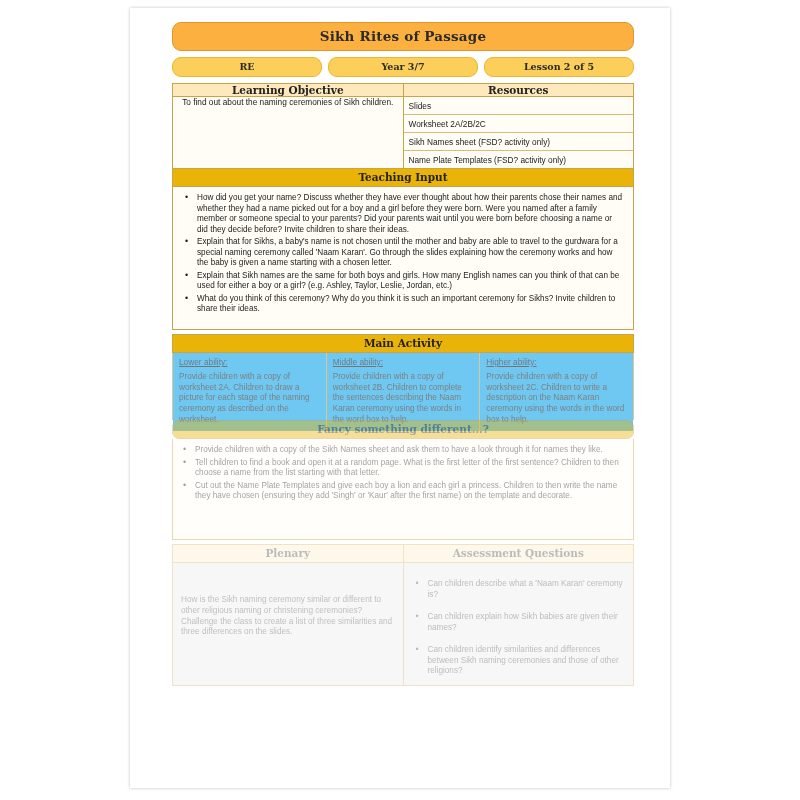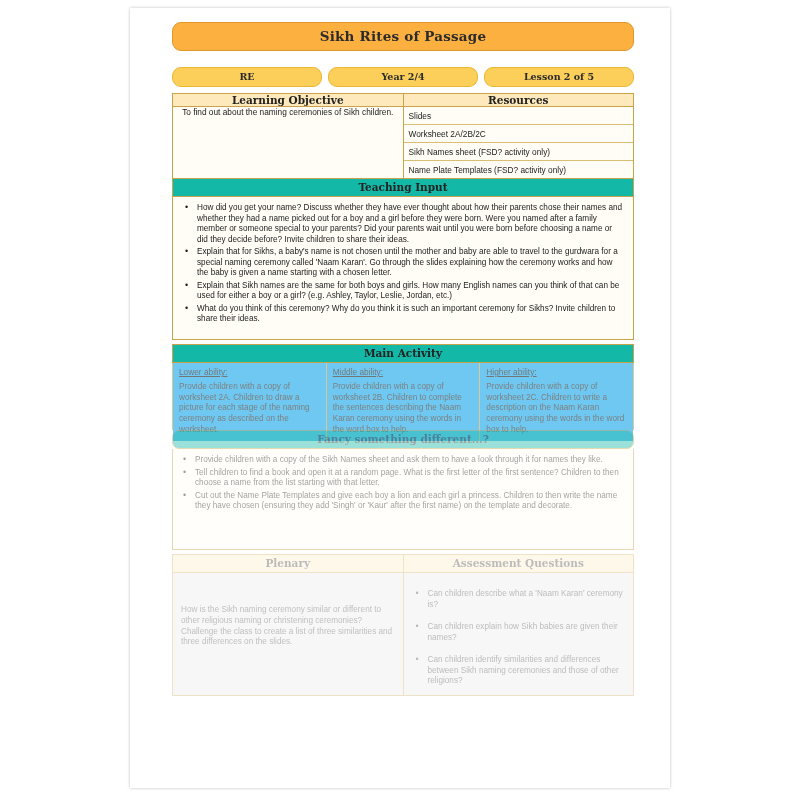--- a/index.html
+++ b/index.html
@@ -48,21 +48,21 @@
     font-family: "DejaVu Serif", serif;
     font-weight: bold;
     font-size: 13.5px;
     color: #2b2b2b;
     letter-spacing: 0.2px;
   }
 
   .pill-row {
     display: flex;
     gap: 6px;
-    margin-top: 16px;
+    margin-top: 6px;
   }
   .pill {
     flex: 1;
     background: #fccf5a;
     border: 1px solid #e9b731;
     border-radius: 9px;
     text-align: center;
     padding: 3px 0 4px 0;
     font-family: "DejaVu Serif", serif;
     font-weight: bold;
@@ -110,21 +110,21 @@
   .res-list div {
     border-bottom: 1px solid #d9bd72;
     padding: 3.5px 5px 3.5px 5px;
     font-size: 8.3px;
     color: #1b1b1b;
   }
   .res-list div:last-child { border-bottom: none; }
 
   
   .sec-hdr {
-    background: #14b8a6;
+    background: #eab308;
     border: 1px solid #c8a34a;
     border-top: none;
     text-align: center;
     font-family: "DejaVu Serif", serif;
     font-weight: bold;
     font-size: 10.5px;
     color: #222;
     padding: 2px 0 3px 0;
   }
 
@@ -230,21 +230,21 @@
 <body>
 
 <div id="page">
   <div class="sheet">
     <div class="doc">
 
       <div class="title-banner">Sikh Rites of Passage</div>
 
       <div class="pill-row">
         <div class="pill">RE</div>
-        <div class="pill">Year 2/4</div>
+        <div class="pill">Year 3/7</div>
         <div class="pill">Lesson 2 of 5</div>
       </div>
 
       <table class="tbl">
         <tbody>
             <tr>
           <th class="hdr-cell" style="width:50%">Learning Objective</th>
           <th class="hdr-cell" style="width:50%">Resources</th>
         </tr>
         <tr>

